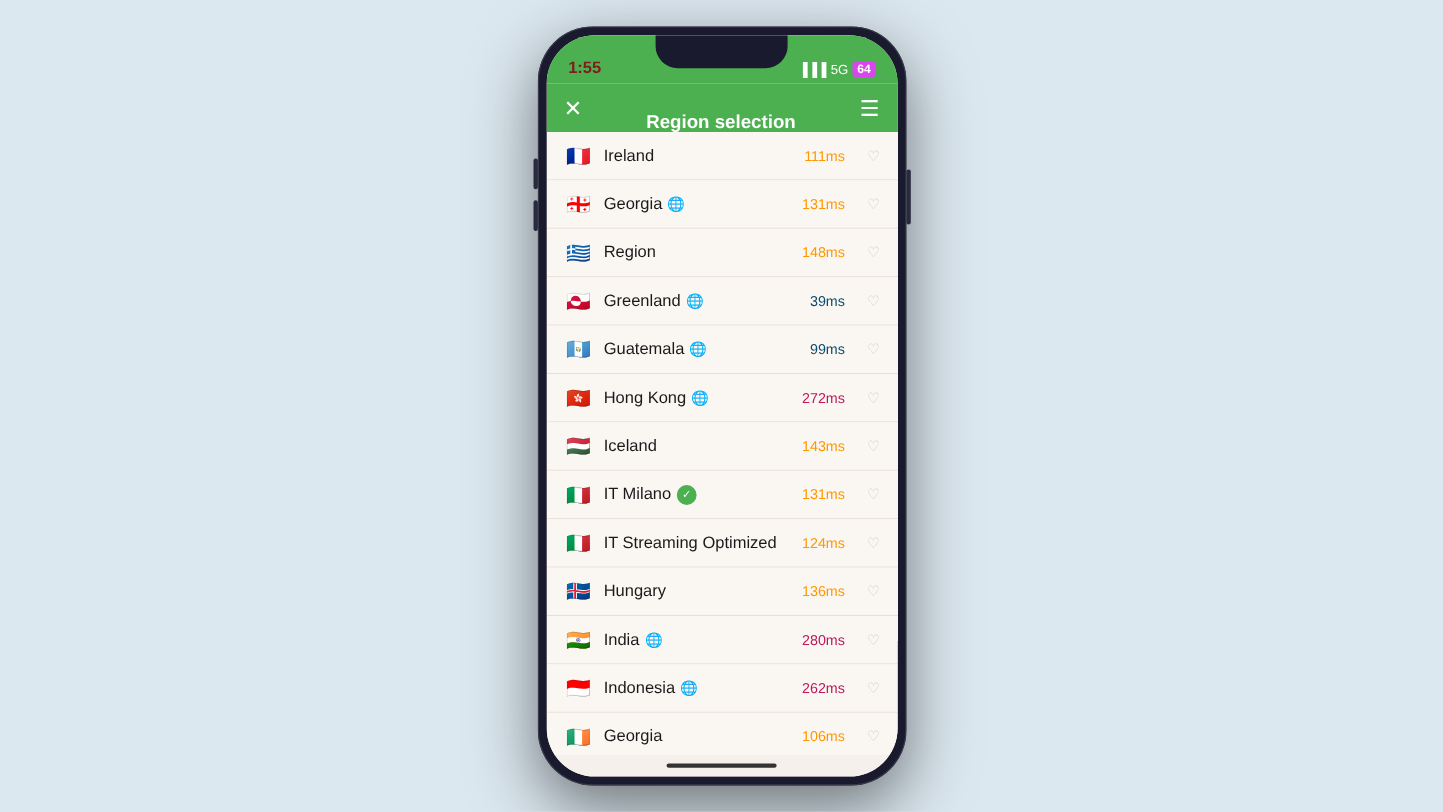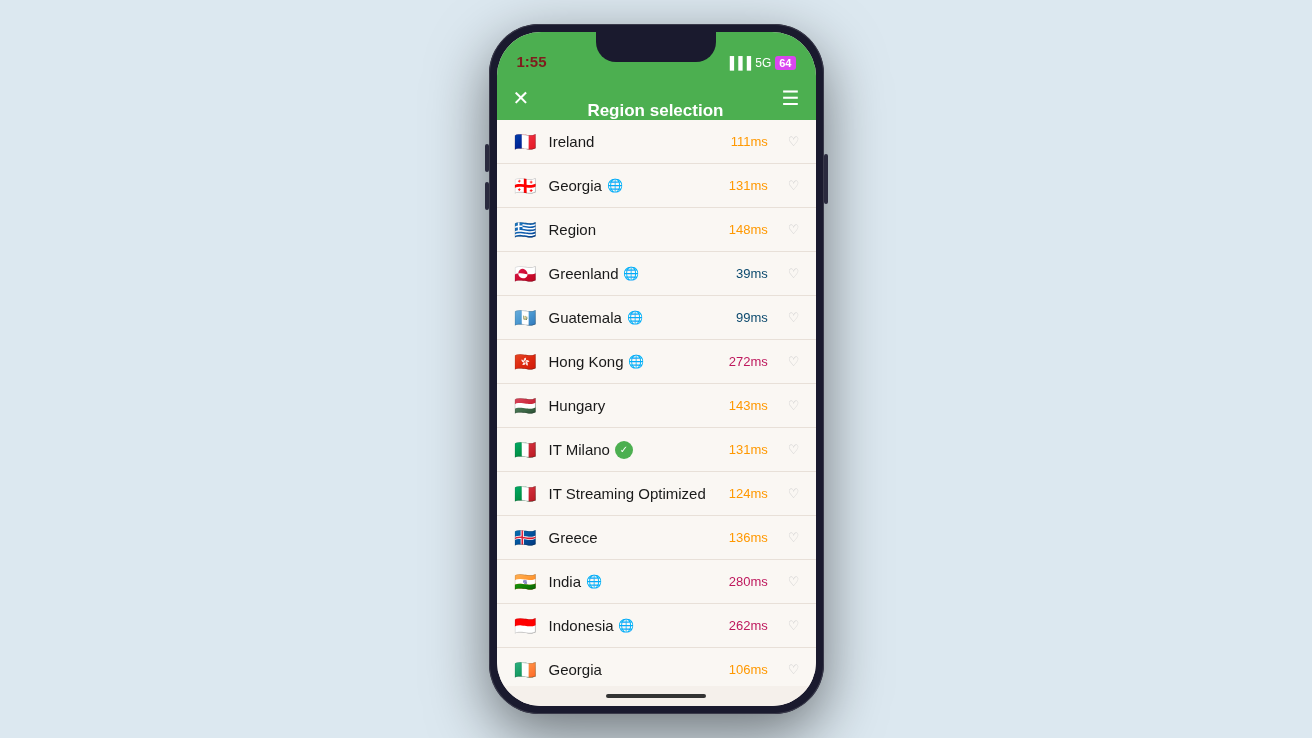--- a/index.html
+++ b/index.html
@@ -246,39 +246,39 @@
           <span class="heart-icon">♡</span>
         </div>
         <div class="list-item">
           <span class="flag">🇭🇰</span>
           <span class="item-name">Hong Kong<span class="globe-icon">🌐</span></span>
           <span class="latency red">272ms</span>
           <span class="heart-icon">♡</span>
         </div>
         <div class="list-item">
           <span class="flag">🇭🇺</span>
-          <span class="item-name">Hungary</span>
+          <span class="item-name">Iceland</span>
           <span class="latency orange">143ms</span>
           <span class="heart-icon">♡</span>
         </div>
         <div class="list-item">
           <span class="flag">🇮🇹</span>
           <span class="item-name">IT Milano<span class="check-icon">✓</span></span>
           <span class="latency orange">131ms</span>
           <span class="heart-icon">♡</span>
         </div>
         <div class="list-item">
           <span class="flag">🇮🇹</span>
           <span class="item-name">IT Streaming Optimized</span>
           <span class="latency orange">124ms</span>
           <span class="heart-icon">♡</span>
         </div>
         <div class="list-item">
           <span class="flag">🇮🇸</span>
-          <span class="item-name">Greece</span>
+          <span class="item-name">Hungary</span>
           <span class="latency orange">136ms</span>
           <span class="heart-icon">♡</span>
         </div>
         <div class="list-item">
           <span class="flag">🇮🇳</span>
           <span class="item-name">India<span class="globe-icon">🌐</span></span>
           <span class="latency red">280ms</span>
           <span class="heart-icon">♡</span>
         </div>
         <div class="list-item">

